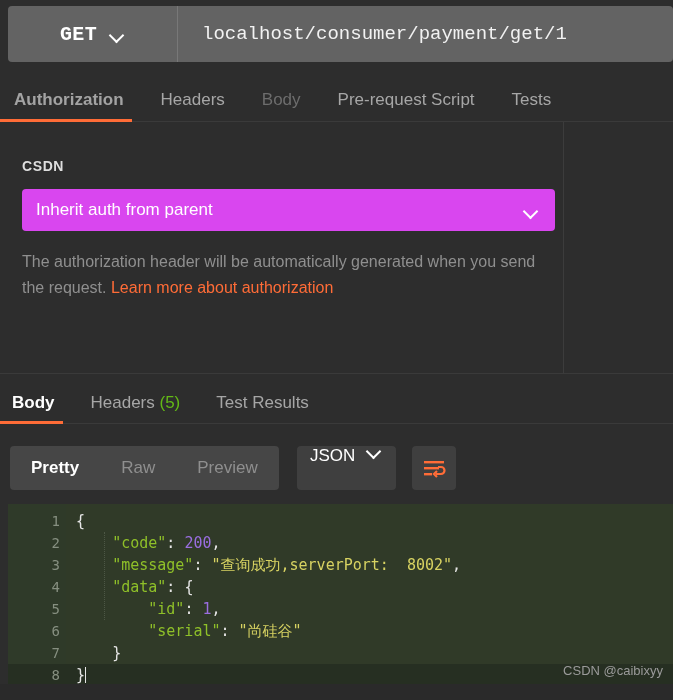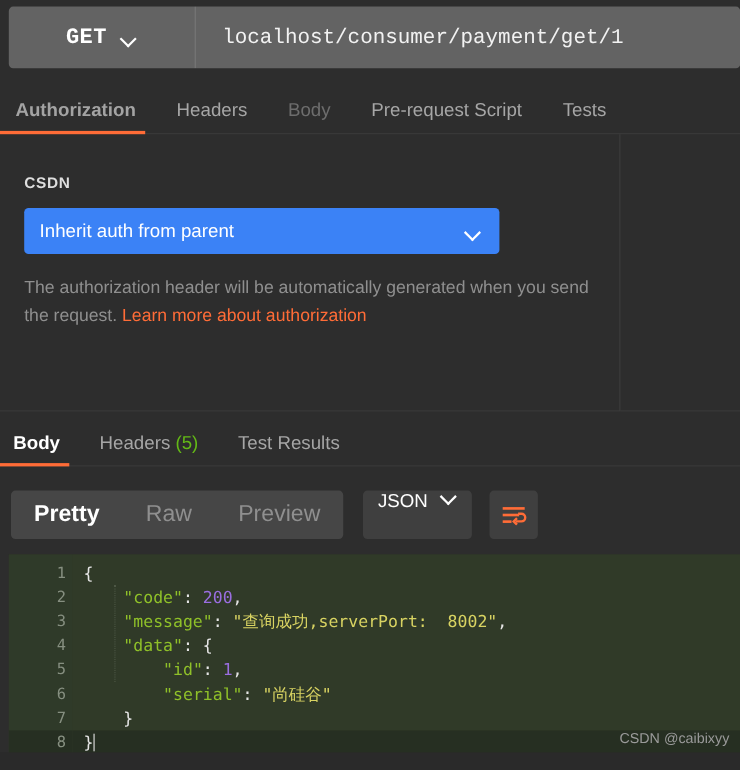--- a/index.html
+++ b/index.html
@@ -83,22 +83,22 @@
     width: 109px; height: 252px;
     border-bottom: 1px solid #3a3a3a;
   }
   .type-label {
     position: absolute; left: 22px; top: 36px;
     font-size: 14px; font-weight: bold; color: #dedede;
     letter-spacing: .6px;
   }
   .auth-select {
     position: absolute; left: 22px; top: 67px;
-    width: 432px; height: 42px;
-    background: #3b82f6; border-radius: 4px;
+    width: 533px; height: 42px;
+    background: #d946ef; border-radius: 4px;
     display: flex; align-items: center;
     padding: 0 16px 0 14px;
     cursor: pointer;
     gap: 48px;
   }
   .auth-select-val { flex: 1; color: #fff; font-size: 17px; }
   .auth-desc {
     position: absolute; left: 22px; top: 127px;
     width: 515px;
     color: #8f8f8f; font-size: 16px; line-height: 26px;
@@ -131,21 +131,21 @@
     position: absolute; left: 0; top: 432px;
     width: 673px; height: 72px;
     display: flex; align-items: center;
   }
   .seg {
     margin-left: 10px;
     height: 44px; background: #464646; border-radius: 4px;
     display: flex; align-items: center;
   }
   .seg-item {
-    padding: 0 21px; font-size: 21px; color: #8f8f8f;
+    padding: 0 21px; font-size: 17px; color: #8f8f8f;
     cursor: pointer; line-height: 44px;
   }
   .seg-item.active { color: #fff; font-weight: bold; }
   .fmt-box {
     margin-left: 18px; height: 44px; width: 99px;
     background: #3f3f3f; border-radius: 4px;
     display: flex; align-items: flex-start; justify-content: center;
     gap: 12px; cursor: pointer;
   }
   .fmt-val { color: #fff; font-size: 17px; }

